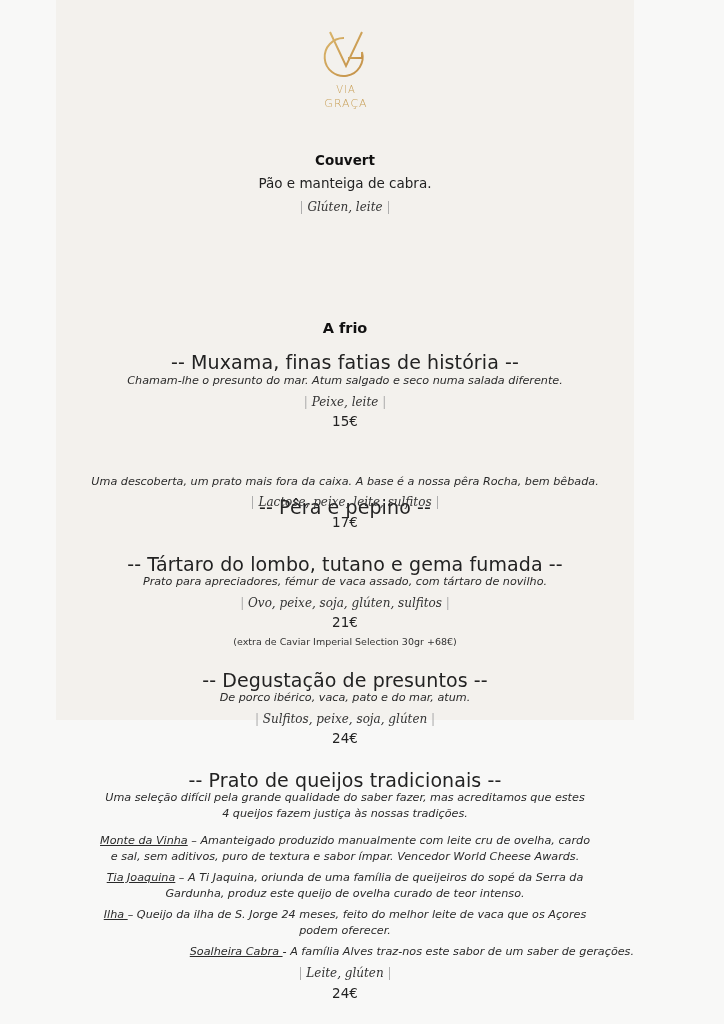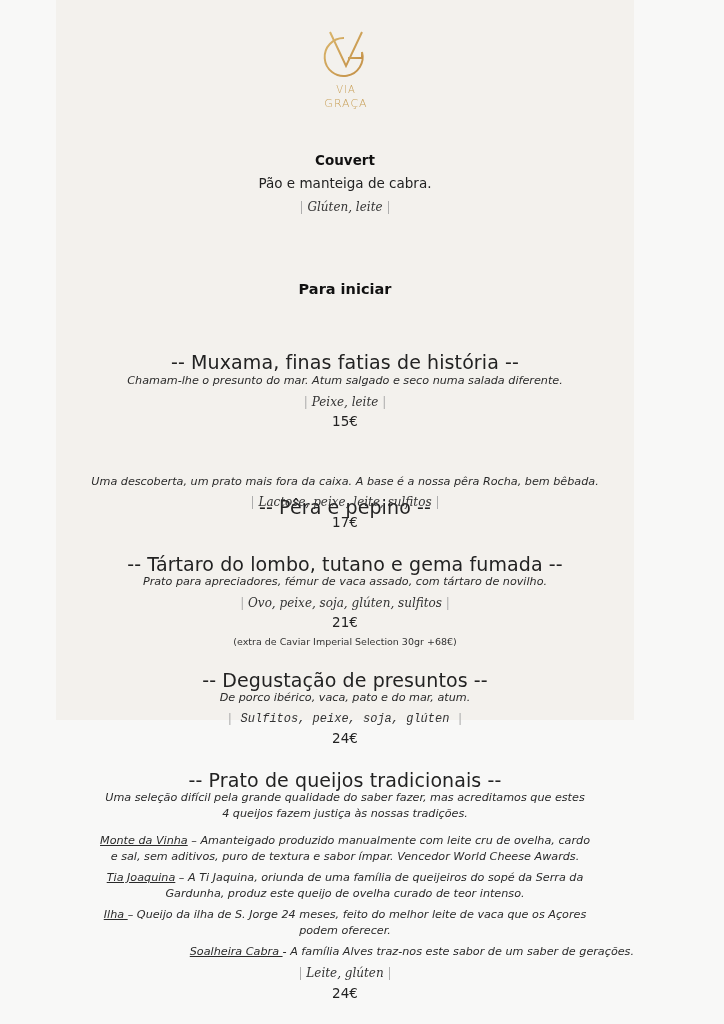--- a/index.html
+++ b/index.html
@@ -47,21 +47,21 @@
       <path d="M32 30 L46 30 L46 24" fill="none" stroke="url(#gold)" stroke-width="2"></path>
     </svg>
     <div class="logo-text" style="top:56px;font-size:10px;">VIA</div>
     <div class="logo-text" style="top:69px;font-size:11px;">GRAÇA</div>
   </div>
 
   <div class="abs plain" style="top:175px;">Pão e manteiga de cabra.</div>
   <div class="abs h-bold" style="top:152px;">Couvert</div>
   <div class="abs allergen" style="top:200px;"><span class="bar">| </span><span>Glúten, leite</span><span class="bar"> |</span></div>
 
-  <div class="abs h-section" style="top:281px;">Para iniciar</div>
+  <div class="abs h-section" style="top:320px;">A frio</div>
 
   <div>
     <div class="abs dish" style="top:351px;">-- Muxama, finas fatias de história --</div>
     <div class="abs desc" style="top:374px;">Chamam-lhe o presunto do mar. Atum salgado e seco numa salada diferente.</div>
     <div class="abs allergen" style="top:395px;"><span class="bar">| </span><span>Peixe, leite</span><span class="bar"> |</span></div>
     <div class="abs price" style="top:413px;">15€</div>
   </div>
 
   <div>
     <div class="abs dish" style="top:452px;margin-top:44px;">-- Pêra e pepino --</div>
@@ -74,21 +74,21 @@
     <div class="abs dish" style="top:553px;">-- Tártaro do lombo, tutano e gema fumada --</div>
     <div class="abs desc" style="top:575px;">Prato para apreciadores, fémur de vaca assado, com tártaro de novilho.</div>
     <div class="abs allergen" style="top:596px;"><span class="bar">| </span><span>Ovo, peixe, soja, glúten, sulfitos</span><span class="bar"> |</span></div>
     <div class="abs price" style="top:614px;">21€</div>
     <div class="abs extra" style="top:636px;">(extra de Caviar Imperial Selection 30gr +68€)</div>
   </div>
 
   <div>
     <div class="abs dish" style="top:669px;">-- Degustação de presuntos --</div>
     <div class="abs desc" style="top:691px;">De porco ibérico, vaca, pato e do mar, atum.</div>
-    <div class="abs allergen" style="top:712px;font-family:Liberation Mono, monospace;"><span class="bar">| </span><span>Sulfitos, peixe, soja, glúten</span><span class="bar"> |</span></div>
+    <div class="abs allergen" style="top:712px;"><span class="bar">| </span><span>Sulfitos, peixe, soja, glúten</span><span class="bar"> |</span></div>
     <div class="abs price" style="top:730px;">24€</div>
   </div>
 
   <div>
     <div class="abs dish" style="top:769px;">-- Prato de queijos tradicionais --</div>
     <div class="abs desc" style="top:791px;">Uma seleção difícil pela grande qualidade do saber fazer, mas acreditamos que estes</div>
     <div class="abs desc" style="top:807px;">4 queijos fazem justiça às nossas tradições.</div>
 
     <div class="abs desc" style="top:834px;"><span class="ul">Monte da Vinha</span><span> – Amanteigado produzido manualmente com leite cru de ovelha, cardo</span></div>
     <div class="abs desc" style="top:850px;">e sal, sem aditivos, puro de textura e sabor ímpar. Vencedor World Cheese Awards.</div>

